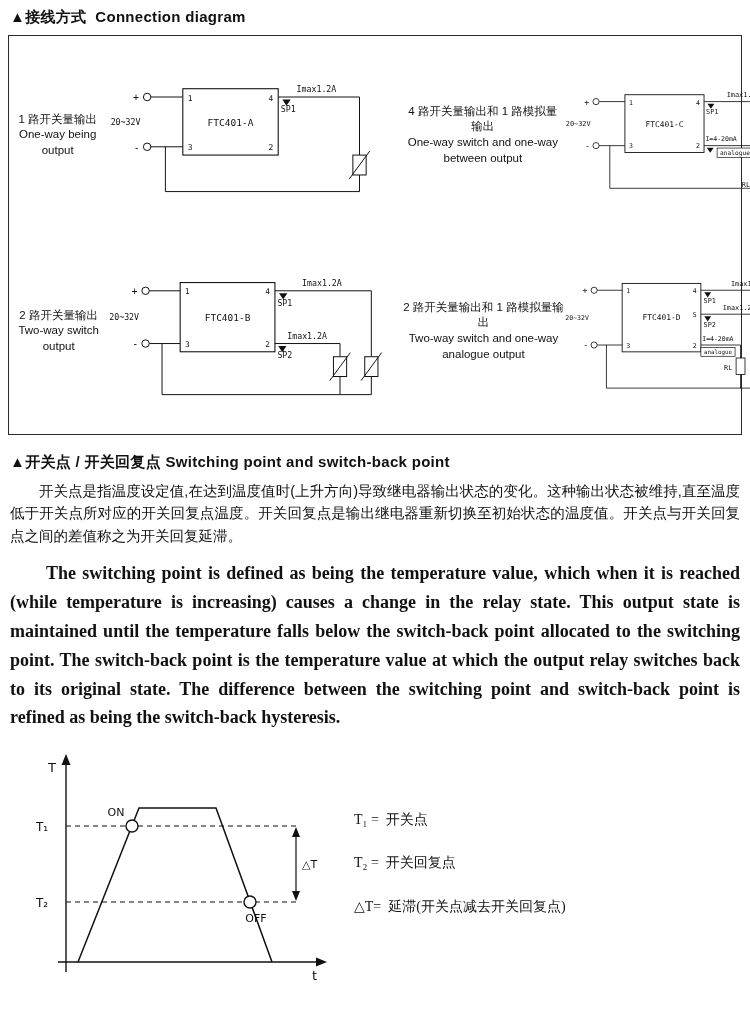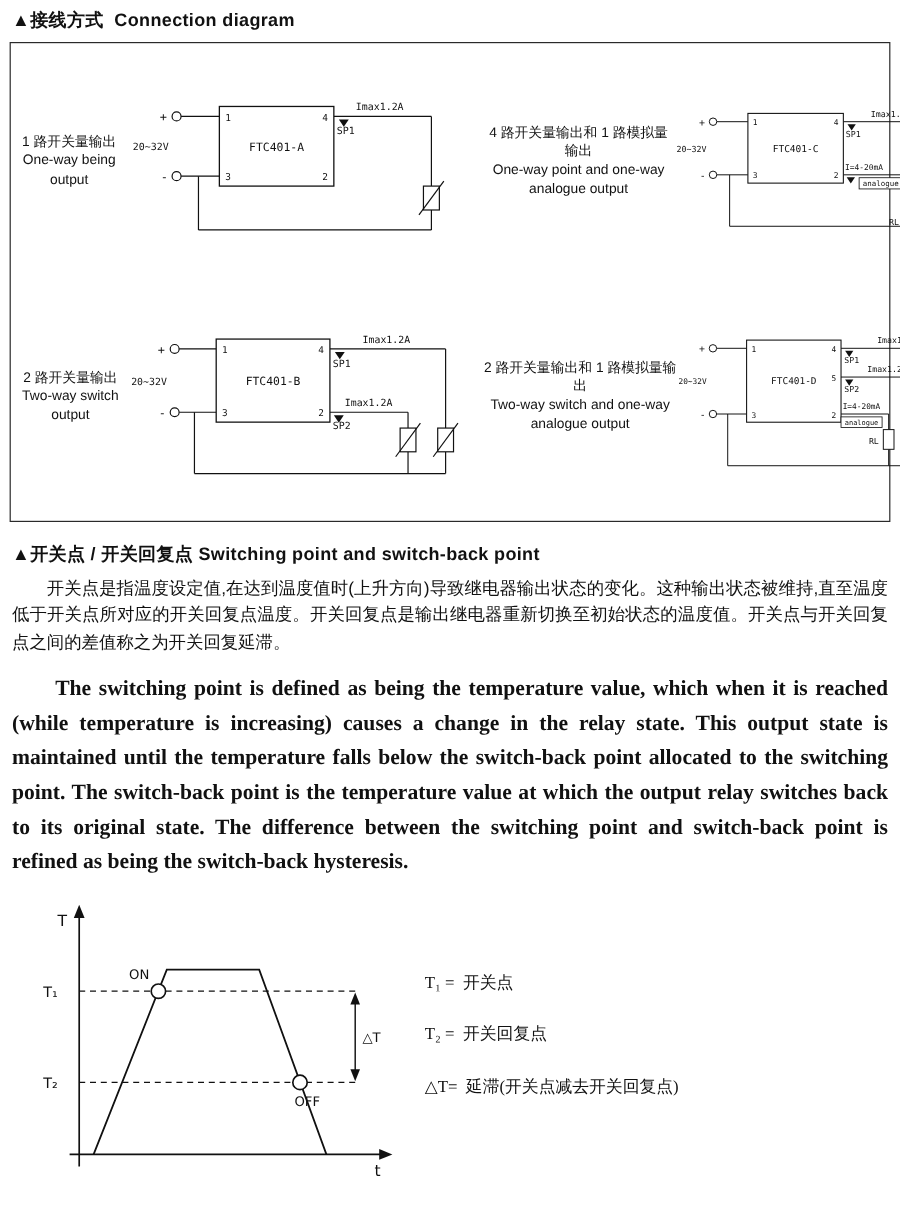--- a/index.html
+++ b/index.html
@@ -61,21 +61,21 @@
         <text x="101" y="102" font-size="9.5">3</text>
         <text x="204" y="102" font-size="9.5" text-anchor="end">2</text>
         <text x="232" y="32" font-size="10">Imax1.2A</text>
         <text x="213" y="56" font-size="10">SP1</text>
       </svg>
     </div>
 
     <div class="cell">
       <div class="dtitle">
         <div>4 路开关量输出和 1 路模拟量输出</div>
-        <div>One-way point and one-way analogue output</div>
+        <div>One-way switch and one-way between output</div>
       </div>
       <svg width="360" height="176" viewBox="0 0 360 176">
         <g stroke="#111" stroke-width="1.2" fill="none">
           <line x1="52.5" y1="38" x2="90" y2="38"></line>
           <line x1="52.5" y1="102" x2="90" y2="102"></line>
           <line x1="205" y1="38" x2="322" y2="38"></line>
           <line x1="322" y1="38" x2="322" y2="118"></line>
           <line x1="322" y1="142" x2="322" y2="164"></line>
           <line x1="205" y1="102" x2="284" y2="102"></line>
           <line x1="284" y1="102" x2="284" y2="120"></line>

